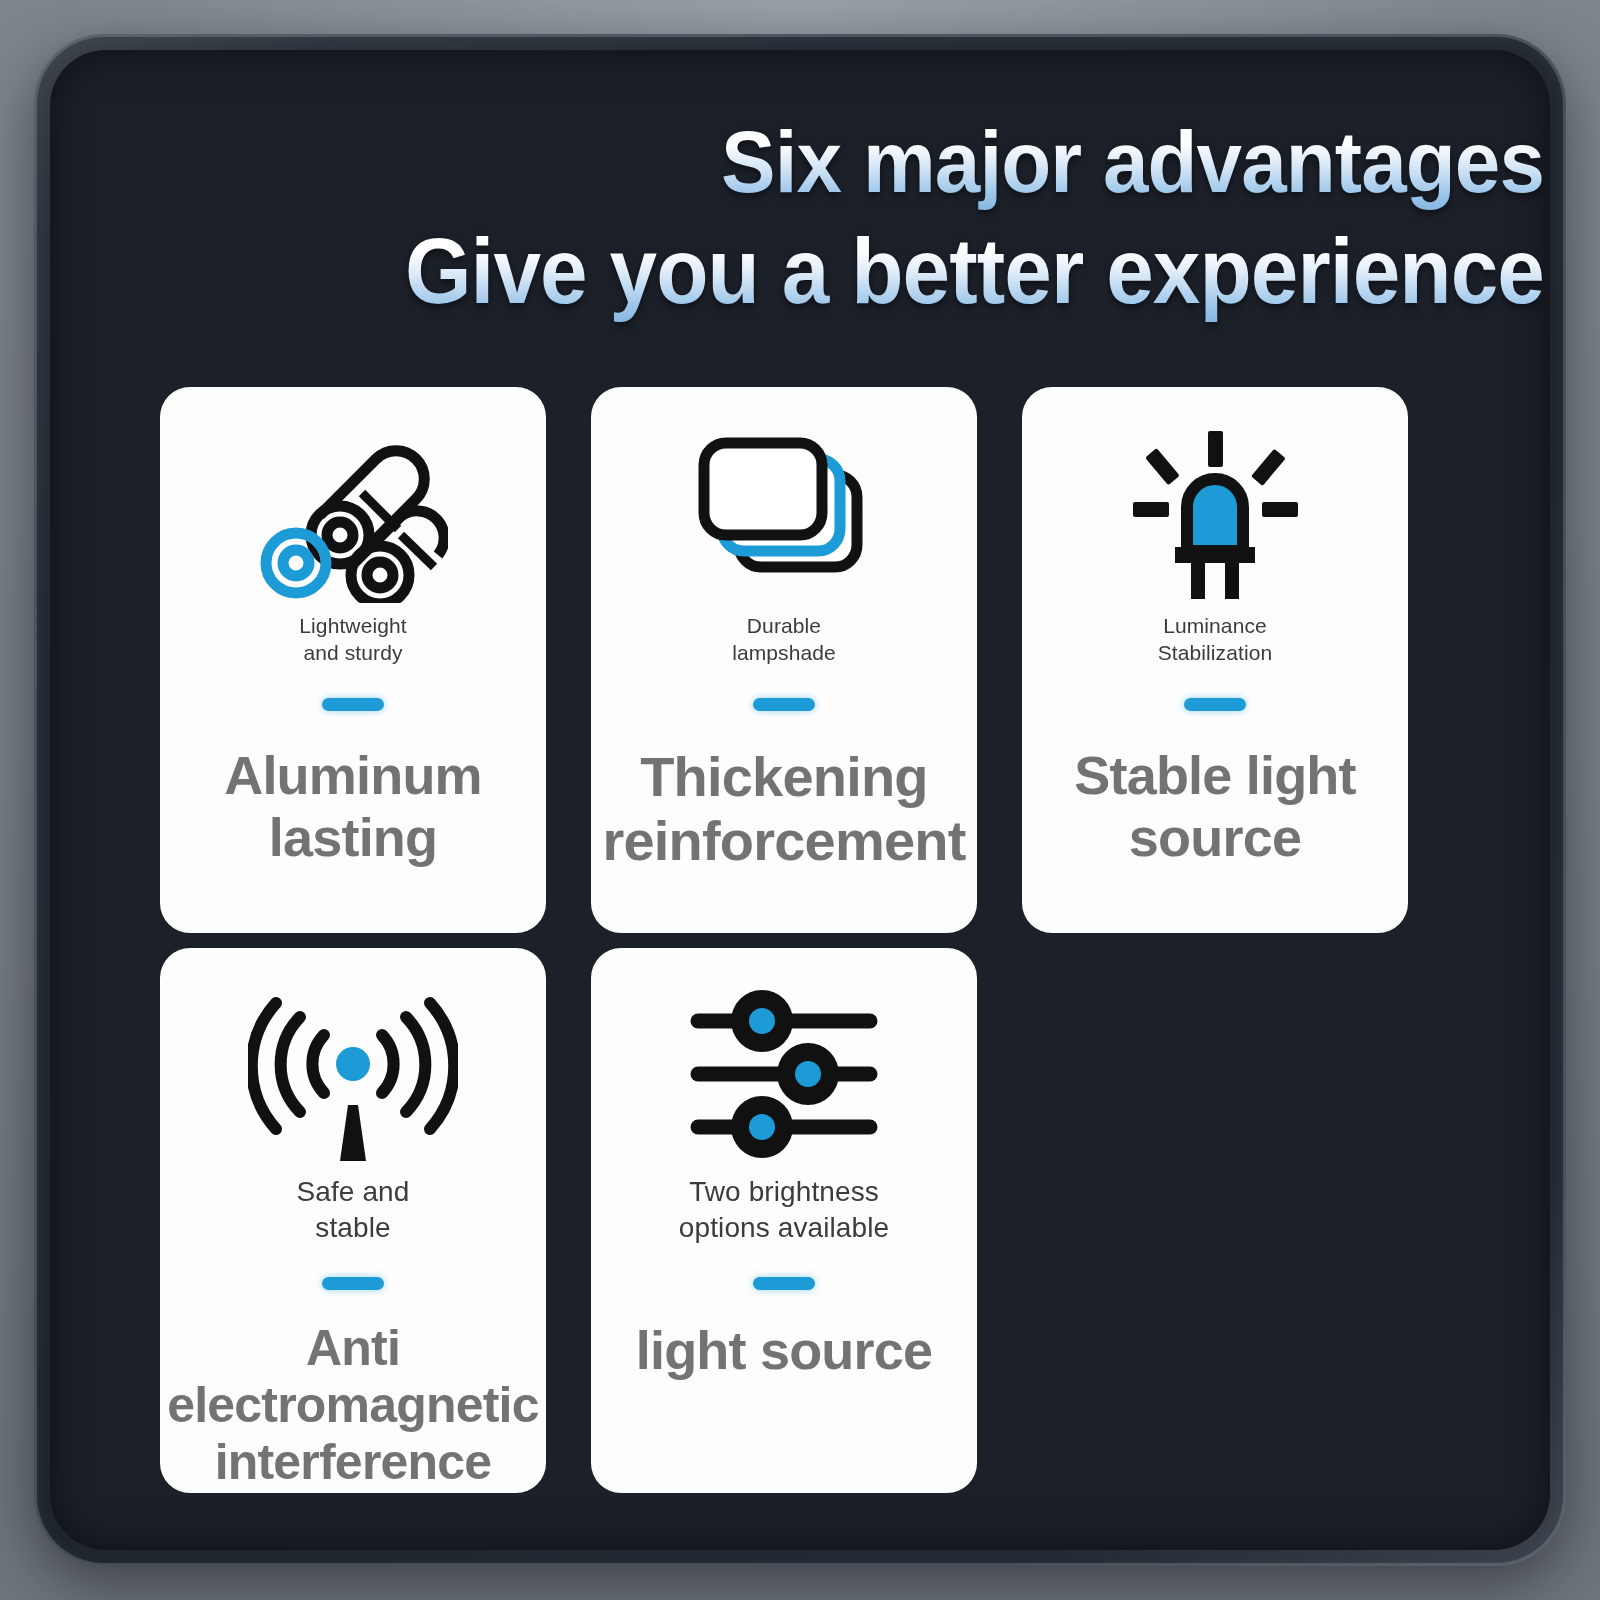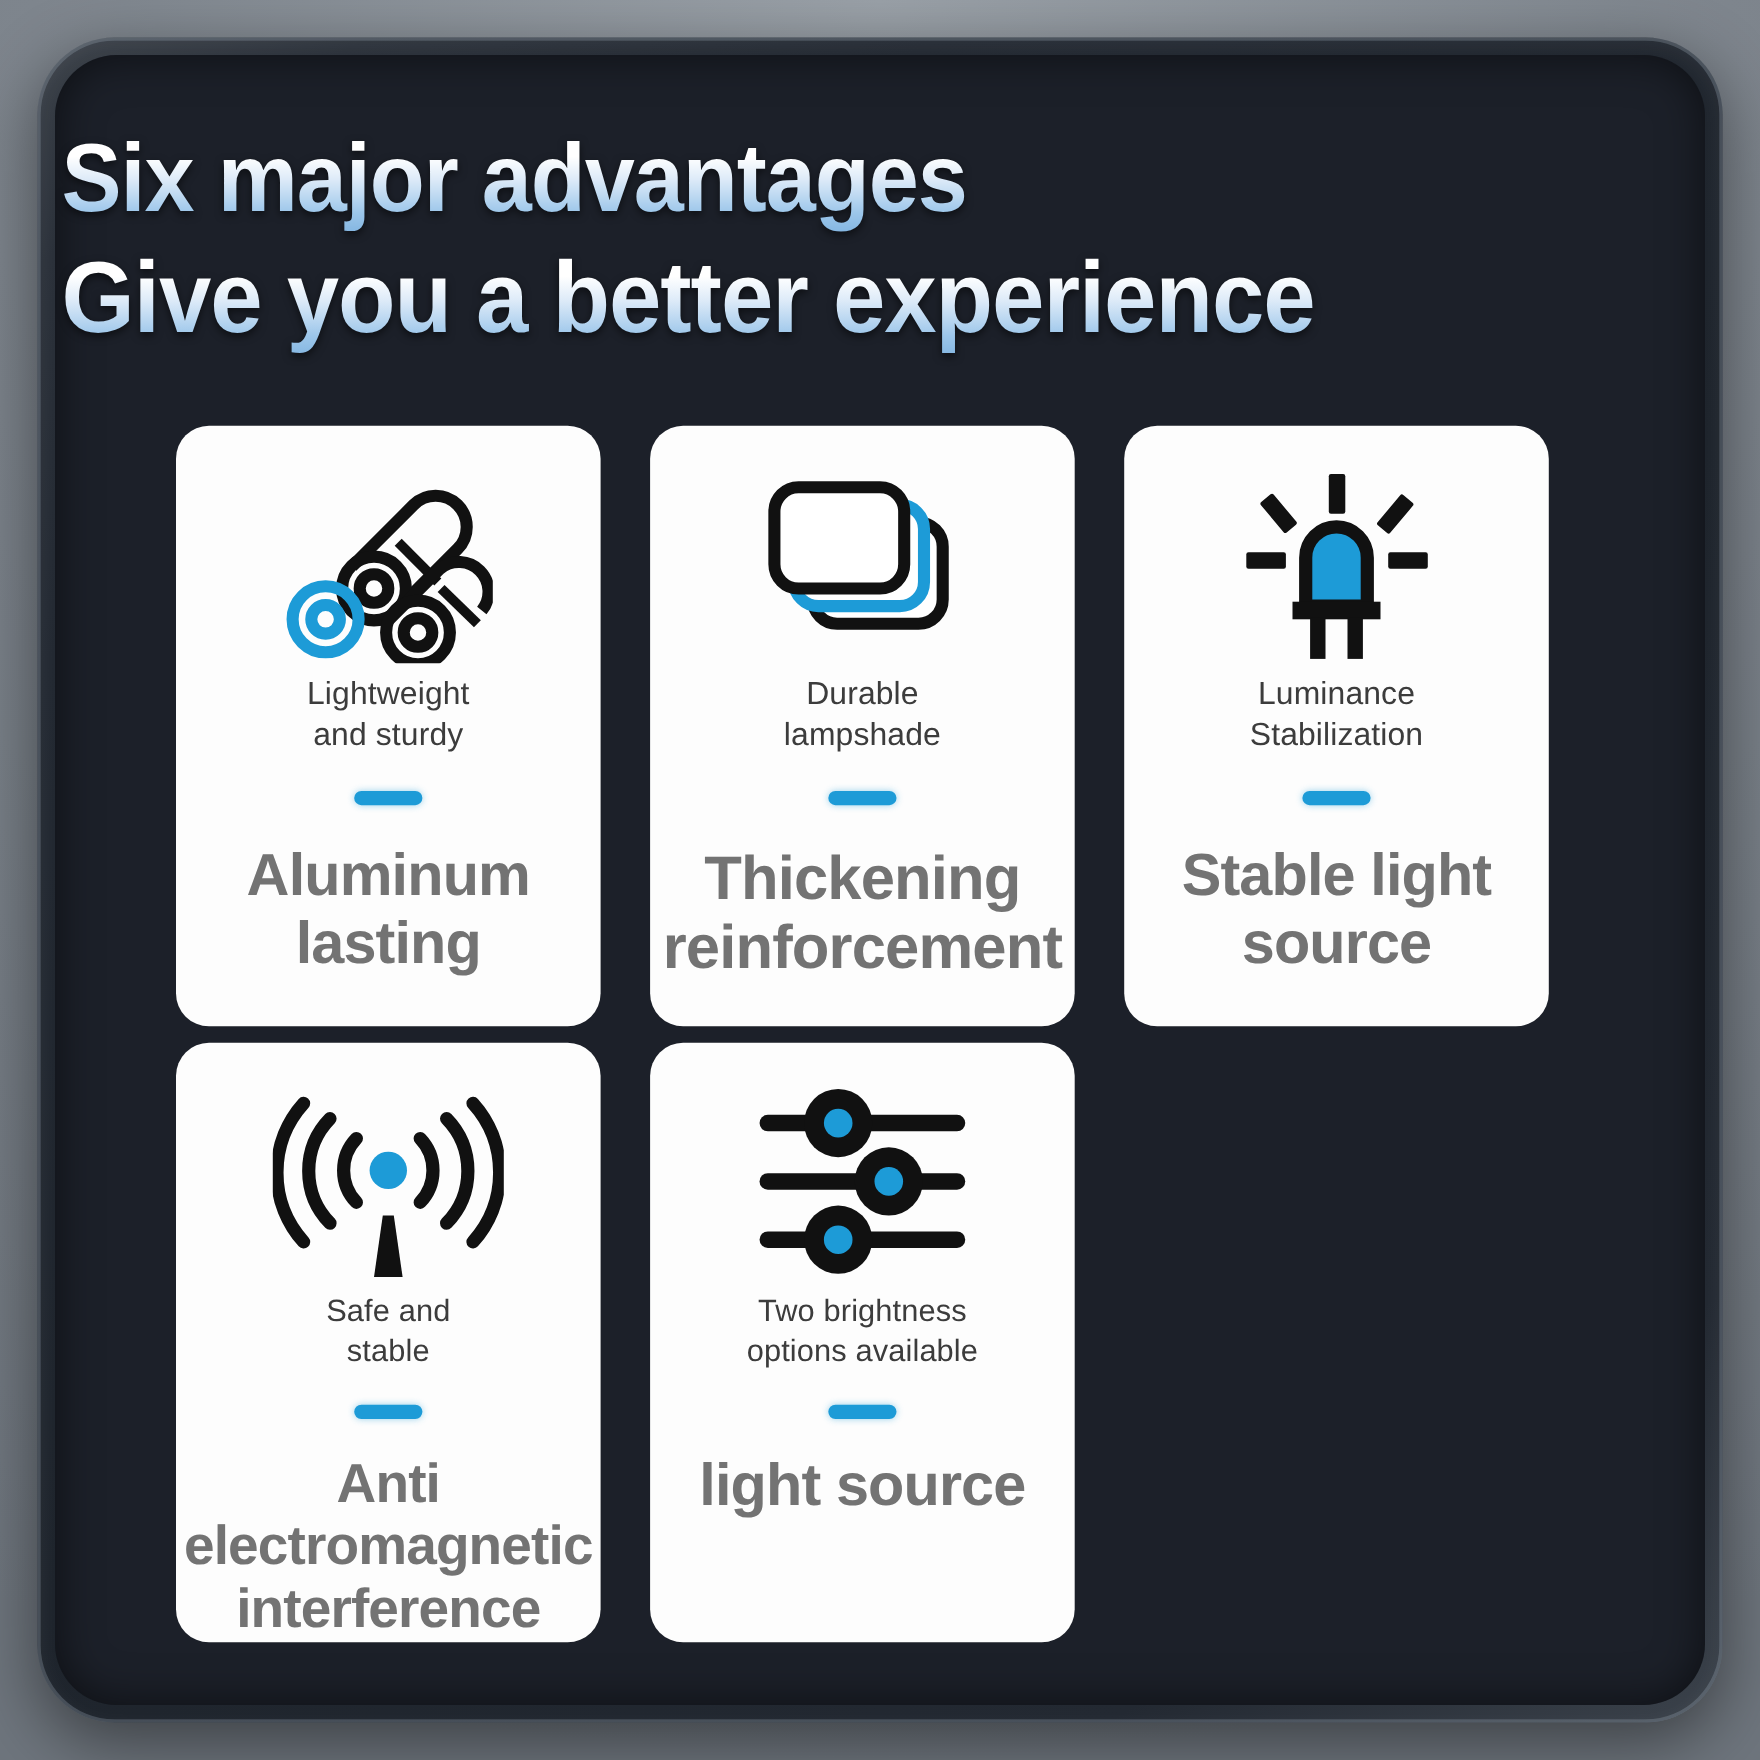--- a/index.html
+++ b/index.html
@@ -23,21 +23,21 @@
   }
   #dark-panel::after{
     content:""; position:absolute; inset:16px; border-radius:56px;
     background:#1c2029;
     box-shadow:inset 0 0 40px rgba(0,0,0,.55);
   }
   #content{ position:absolute; inset:0; z-index:3; }
 
   
   #title-block{
-    position:absolute; left:0; right:0; top:108px; text-align:left;
+    position:absolute; left:0; right:0; top:108px; text-align:right;
     user-select:none;
   }
   .title-line{
     font-weight:bold;
     font-size:88px;
     line-height:1.22;
     letter-spacing:-1px;
     transform:scaleX(.93);
     background:linear-gradient(180deg,#ffffff 0%,#ffffff 32%,#dceaf8 52%,#9cc6ea 80%,#7fb3e0 100%);
     -webkit-background-clip:text;
@@ -62,21 +62,21 @@
     position:relative;
     display:flex; flex-direction:column; align-items:center;
     padding-top:26px;
     overflow:hidden;
   }
   .icon-wrap{
     height:200px; width:100%;
     display:flex; align-items:center; justify-content:center;
   }
   .sub{
-    font-size:29px;
+    font-size:21px;
     line-height:1.27;
     color:#3c3c3c;
     text-align:center;
     font-weight:normal;
     padding:0 16px;
     letter-spacing:.1px;
   }
   .divider{
     width:62px; height:13px; border-radius:7px;
     background:#1d9bd7;

